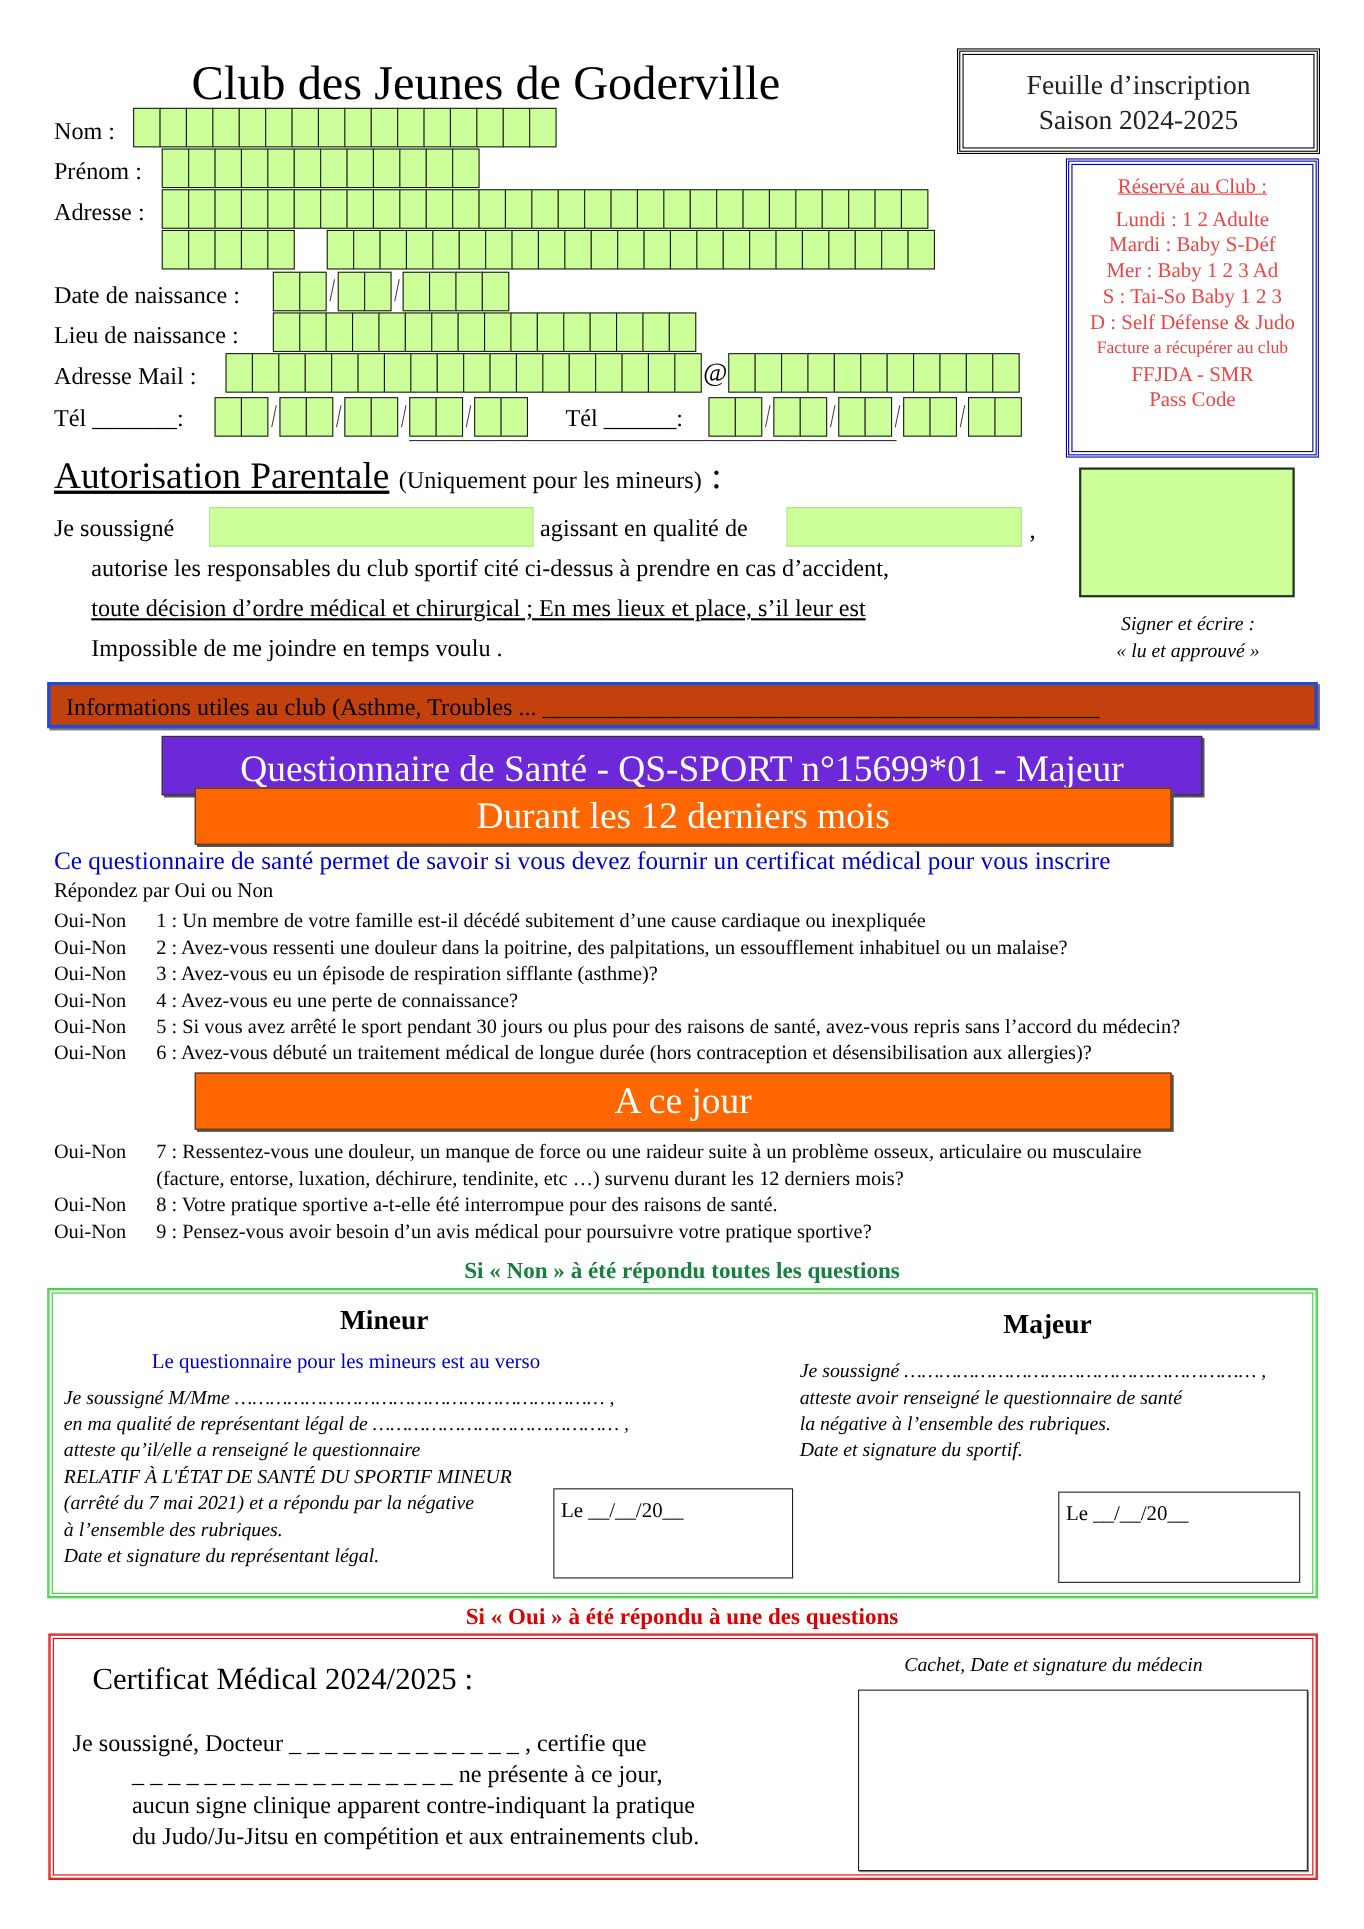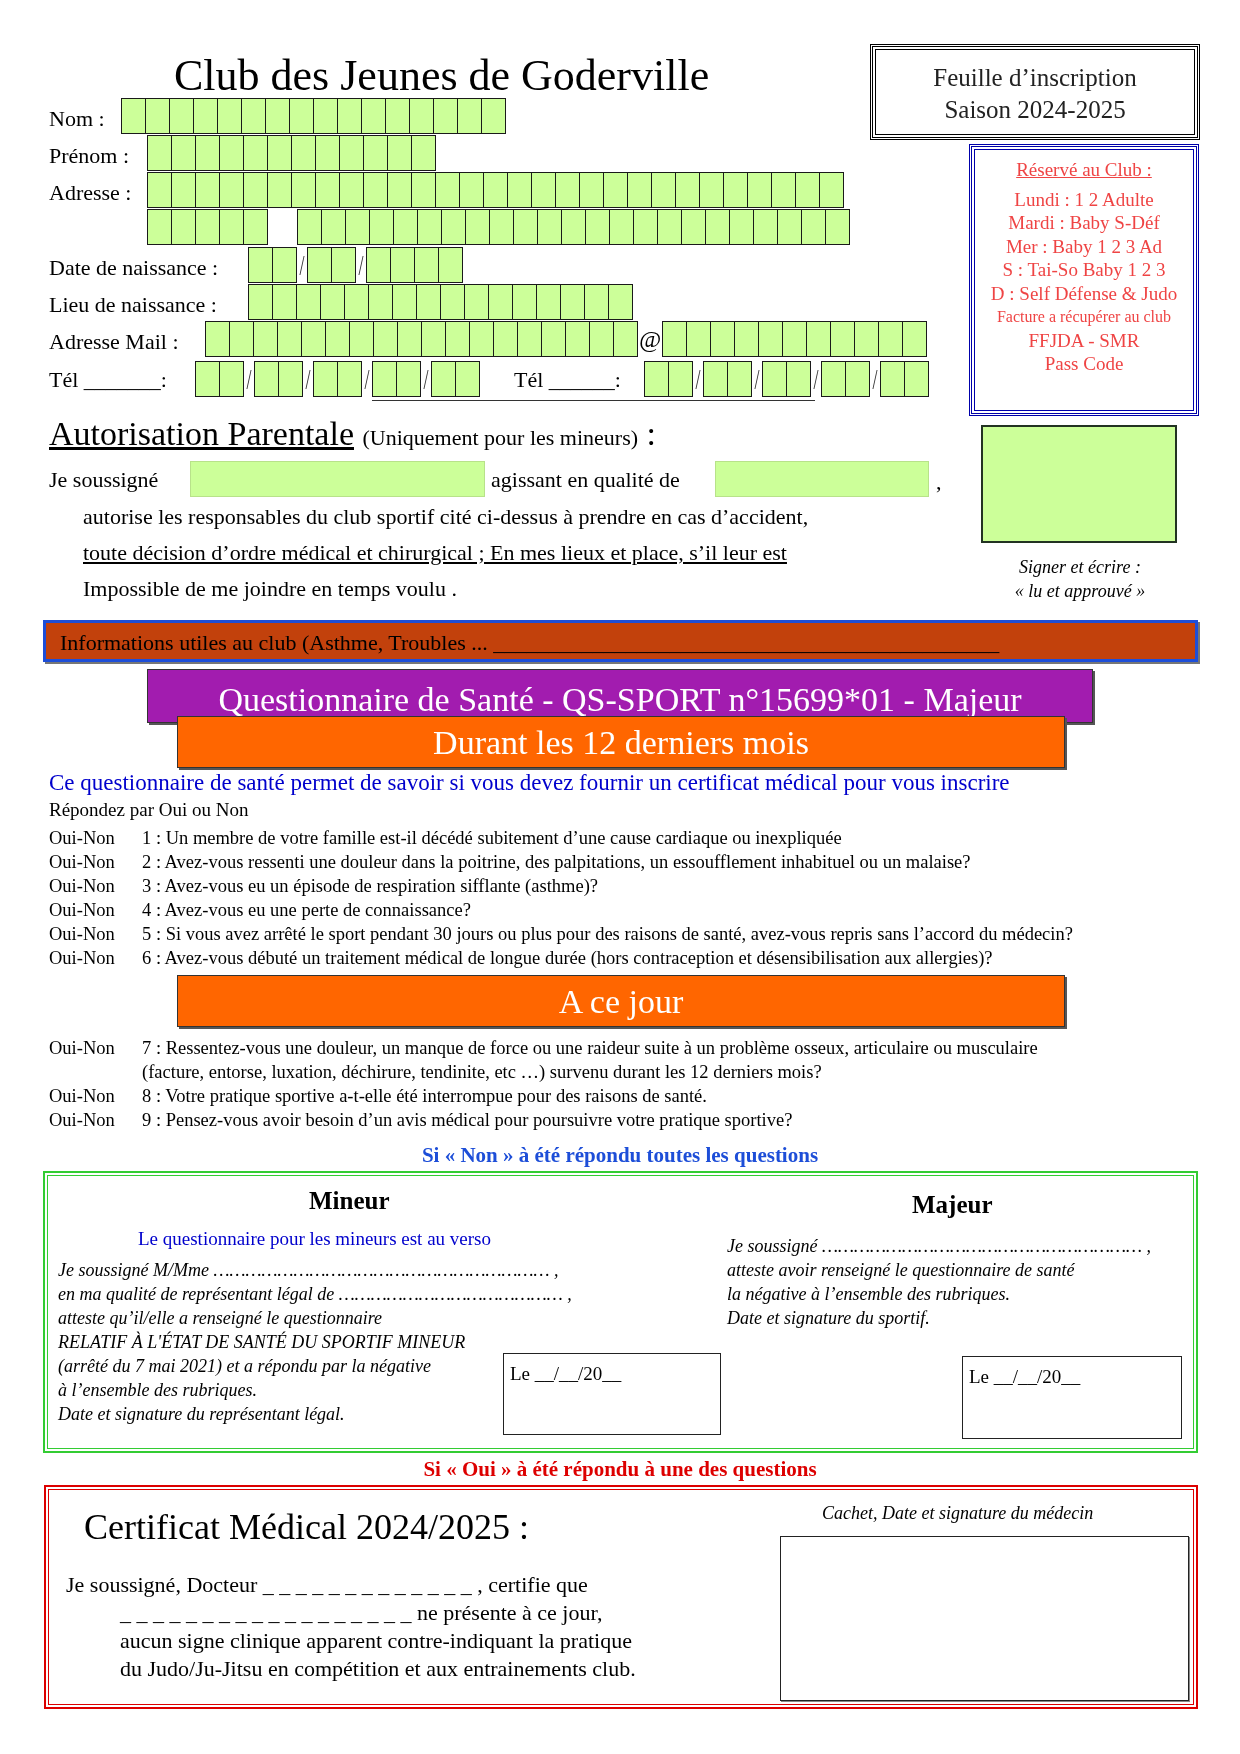--- a/index.html
+++ b/index.html
@@ -22,37 +22,37 @@
 
   .ap-title { left: 49px; top: 414px; font-size: 34px; line-height: 40px; white-space: nowrap; }
   .ap-title .big { text-decoration: underline; }
   .ap-title .sm { font-size: 22px; }
   .gfield { background: #ccff99; border: 1px solid #b8e28a; height: 36px; }
   .sigbox { left: 981px; top: 425px; width: 196px; height: 118px; background: #ccff99; border: 2px solid #223322; }
   .sigtxt { left: 960px; top: 555px; width: 240px; text-align: center; font-style: italic; font-size: 18px; line-height: 24px; }
   .bodytxt { font-size: 22px; line-height: 36px; white-space: nowrap; }
 
   .info { left: 43px; top: 620px; width: 1155px; height: 42px; background: #c2410c; border: 3px solid #1d4ed8; box-shadow: 2px 2px 0 #777; font-size: 22px; line-height: 40px; padding-left: 14px; white-space: nowrap; }
-  .banner-red { left: 147px; top: 669px; width: 946px; height: 54px; background: #a21caf; border: 1px solid #333; box-shadow: 2px 2px 0 #555; color: #fff; font-size: 34px; text-align: center; line-height: 60px; white-space: nowrap; }
+  .banner-red { left: 147px; top: 669px; width: 946px; height: 54px; background: #6d28d9; border: 1px solid #333; box-shadow: 2px 2px 0 #555; color: #fff; font-size: 34px; text-align: center; line-height: 60px; white-space: nowrap; }
   .banner-or { left: 177px; top: 716px; width: 888px; height: 52px; background: #ff6600; border: 1px solid #333; box-shadow: 2px 2px 0 #555; color: #fff; font-size: 34px; text-align: center; line-height: 52px; }
   .intro { left: 49px; top: 768px; font-size: 23px; line-height: 30px; color: #0000cc; white-space: nowrap; }
   .rep { left: 49px; top: 798px; font-size: 19px; line-height: 24px; white-space: nowrap; }
   .q { left: 49px; font-size: 18.5px; line-height: 24px; white-space: nowrap; display: flex; }
   .q .on { width: 93px; flex: none; }
   .banner-or2 { left: 177px; top: 975px; width: 888px; height: 52px; background: #ff6600; border: 1px solid #333; box-shadow: 2px 2px 0 #555; color: #fff; font-size: 34px; text-align: center; line-height: 52px; }
-  .green-t { left: 0; width: 1240px; top: 1142px; text-align: center; color: #1d4ed8; font-weight: bold; font-size: 21px; line-height: 26px; }
+  .green-t { left: 0; width: 1240px; top: 1142px; text-align: center; color: #15803d; font-weight: bold; font-size: 21px; line-height: 26px; }
   .greenbox { left: 44px; top: 1172px; width: 1153px; height: 280px; border: 4px double #33cc33; outline: 1px solid #33cc33; outline-offset: 0px; }
   .mn-title { left: 280px; top: 1186px; font-weight: bold; font-size: 25px; line-height: 30px; margin-left: 29px; }
   .mj-title { left: 912px; top: 1190px; font-weight: bold; font-size: 25px; line-height: 30px; }
   .verso { left: 138px; top: 1227px; color: #0000cc; font-size: 19px; line-height: 24px; white-space: nowrap; }
   .itxt { font-style: italic; font-size: 18px; line-height: 24px; white-space: pre; }
   .datebox { border: 1.5px solid #222; font-size: 19px; line-height: 24px; padding: 8px 0 0 6px; white-space: nowrap; }
   .red-t { left: 0; width: 1240px; top: 1456px; text-align: center; color: #dd0000; font-weight: bold; font-size: 21px; line-height: 26px; }
   .redbox { left: 45px; top: 1486px; width: 1152px; height: 222px; border: 4px double #dd0000; outline: 1px solid #dd0000; }
-  .cert-t { left: 84px; top: 1503px; font-size: 36px; line-height: 48px; white-space: nowrap; }
+  .cert-t { left: 84px; top: 1503px; font-size: 28px; line-height: 48px; white-space: nowrap; }
   .cachet { left: 822px; top: 1502px; font-style: italic; font-size: 18px; line-height: 22px; white-space: nowrap; }
   .stamp { left: 780px; top: 1536px; width: 409px; height: 165px; border: 1.5px solid #222; box-shadow: 1px 1px 0 #888; }
   .certline { font-size: 22px; line-height: 28px; white-space: nowrap; }
   .hline { height: 0; border-top: 1px solid #333; }
 </style>
 </head>
 <body>
 
 <div class="abs title">Club des Jeunes de Goderville</div>
 <div class="abs hdrbox">

